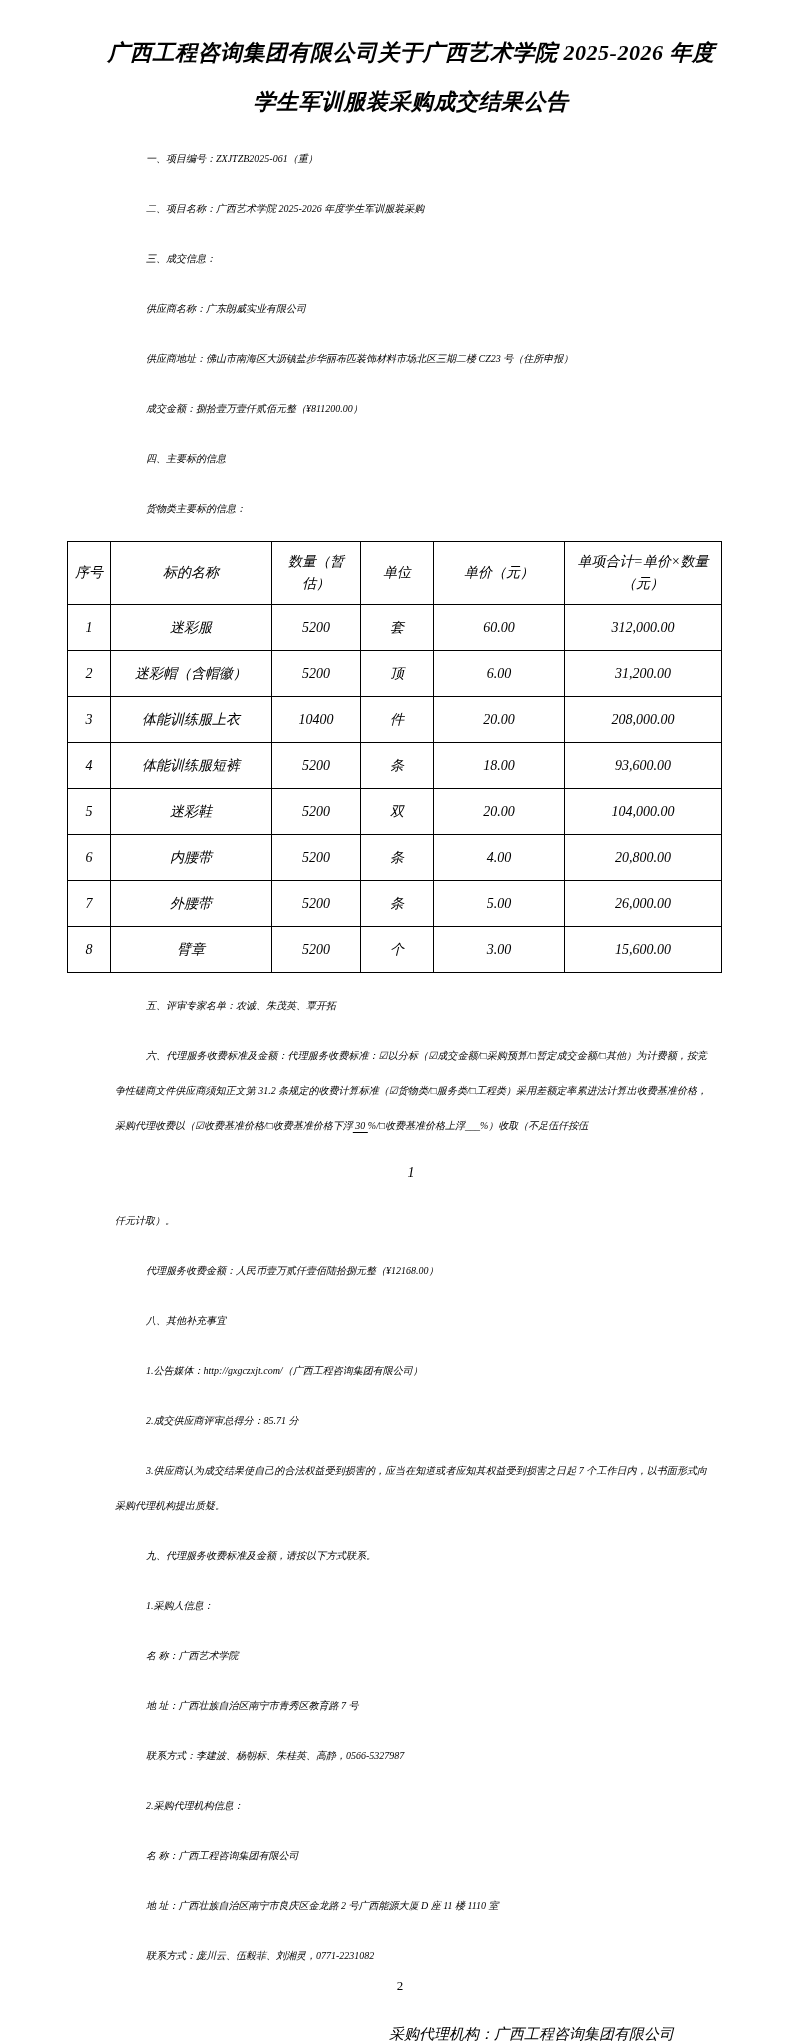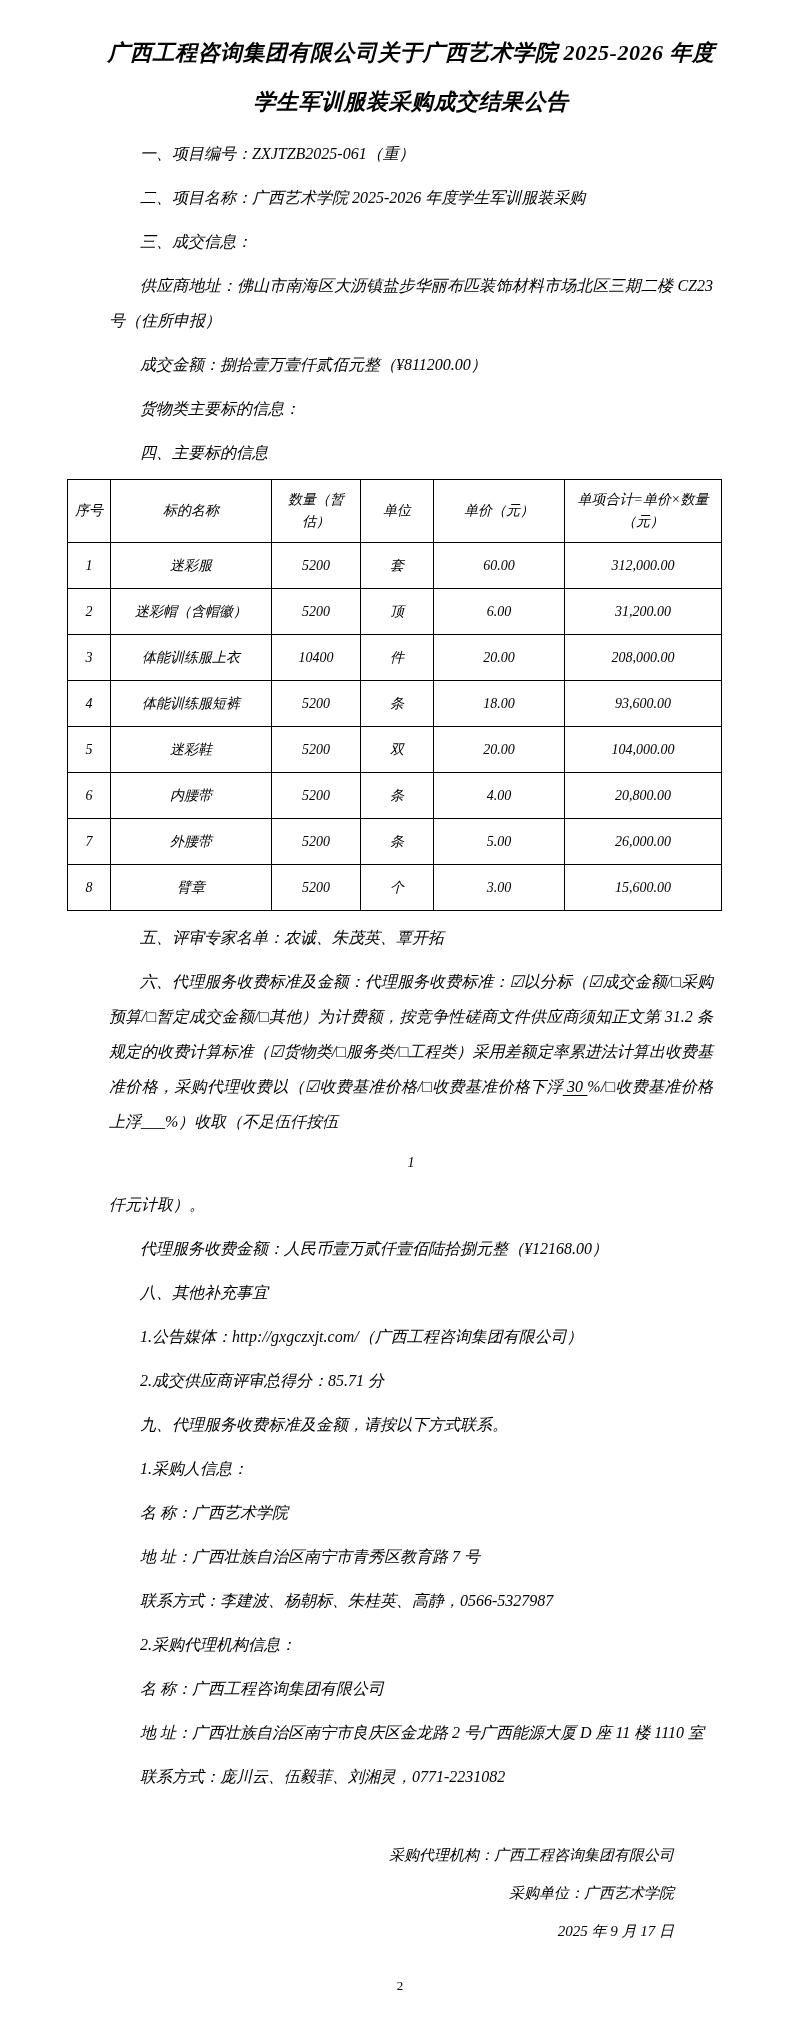--- a/index.html
+++ b/index.html
@@ -10,21 +10,21 @@
     font-family:"Liberation Serif","DejaVu Serif",serif;
     position:relative;
     overflow:hidden;
   }
   .page { padding:28px 78px 0 100px;font-style:italic; }
   .title {
     font-size:22px; font-weight:bold; text-align:center;
     line-height:49px; margin:0 0 10px 0; letter-spacing:0.5px;
   }
   .para {
-    font-size:16px; line-height:35px; margin:9px;
+    font-size:10px; line-height:35px; margin:15px;
     text-align:justify; text-indent:31px; word-break:break-all;
   }
   .noindent { text-indent:0; }
   table.goods {
     border-collapse:collapse; table-layout:fixed;
     margin:6px 0 8px -33px; width:calc(100% + 33px);
   }
   table.goods th, table.goods td {
     border:1px solid #000; text-align:center; vertical-align:middle;
     font-size:14px; font-weight:normal; padding:2px 4px;
@@ -44,24 +44,25 @@
 </head>
 <body>
 
 <div class="page">
 
   <h1 class="title">广西工程咨询集团有限公司关于广西艺术学院 2025-2026 年度学生军训服装采购成交结果公告</h1>
 
   <p class="para">一、项目编号：ZXJTZB2025-061（重）</p>
   <p class="para">二、项目名称：广西艺术学院 2025-2026 年度学生军训服装采购</p>
   <p class="para">三、成交信息：</p>
+  <p class="para">供应商名称：广东朗威实业有限公司</p>
   <p class="para">供应商地址：佛山市南海区大沥镇盐步华丽布匹装饰材料市场北区三期二楼 CZ23 号（住所申报）</p>
   <p class="para">成交金额：捌拾壹万壹仟贰佰元整（¥811200.00）</p>
+  <p class="para">四、主要标的信息</p>
   <p class="para">货物类主要标的信息：</p>
-  <p class="para">四、主要标的信息</p>
 
   <table class="goods">
     <colgroup>
       <col style="width:6.6%">
       <col style="width:24.6%">
       <col style="width:13.6%">
       <col style="width:11.2%">
       <col style="width:20.0%">
       <col style="width:24.0%">
     </colgroup>
@@ -144,20 +145,21 @@
   </table>
 
   <p class="para">五、评审专家名单：农诚、朱茂英、覃开拓</p>
   <p class="para"><span>六、代理服务收费标准及金额：代理服务收费标准：☑以分标（☑成交金额/□采购预算/□暂定成交金额/□其他）为计费额，按竞争性磋商文件供应商须知正文第 31.2 条规定的收费计算标准（☑货物类/□服务类/□工程类）采用差额定率累进法计算出收费基准价格，采购代理收费以（☑收费基准价格/□收费基准价格下浮</span><span class="u"> 30 </span><span>%/□收费基准价格上浮</span><span>___</span><span>%）收取（不足伍仟按伍</span></p>
   <p class="mid-page-num">1</p>
   <p class="para noindent">仟元计取）。</p>
   <p class="para">代理服务收费金额：人民币壹万贰仟壹佰陆拾捌元整（¥12168.00）</p>
   <p class="para">八、其他补充事宜</p>
   <p class="para">1.公告媒体：http://gxgczxjt.com/（广西工程咨询集团有限公司）</p>
   <p class="para">2.成交供应商评审总得分：85.71 分</p>
+  <p class="para">3.供应商认为成交结果使自己的合法权益受到损害的，应当在知道或者应知其权益受到损害之日起 7 个工作日内，以书面形式向采购代理机构提出质疑。</p>
   <p class="para">九、代理服务收费标准及金额，请按以下方式联系。</p>
   <p class="para">1.采购人信息：</p>
   <p class="para">名 称：广西艺术学院</p>
   <p class="para">地 址：广西壮族自治区南宁市青秀区教育路 7 号</p>
   <p class="para">联系方式：李建波、杨朝标、朱桂英、高静，0566-5327987</p>
   <p class="para">2.采购代理机构信息：</p>
   <p class="para">名 称：广西工程咨询集团有限公司</p>
   <p class="para">地 址：广西壮族自治区南宁市良庆区金龙路 2 号广西能源大厦 D 座 11 楼 1110 室</p>
   <p class="para">联系方式：庞川云、伍毅菲、刘湘灵，0771-2231082</p>
 

